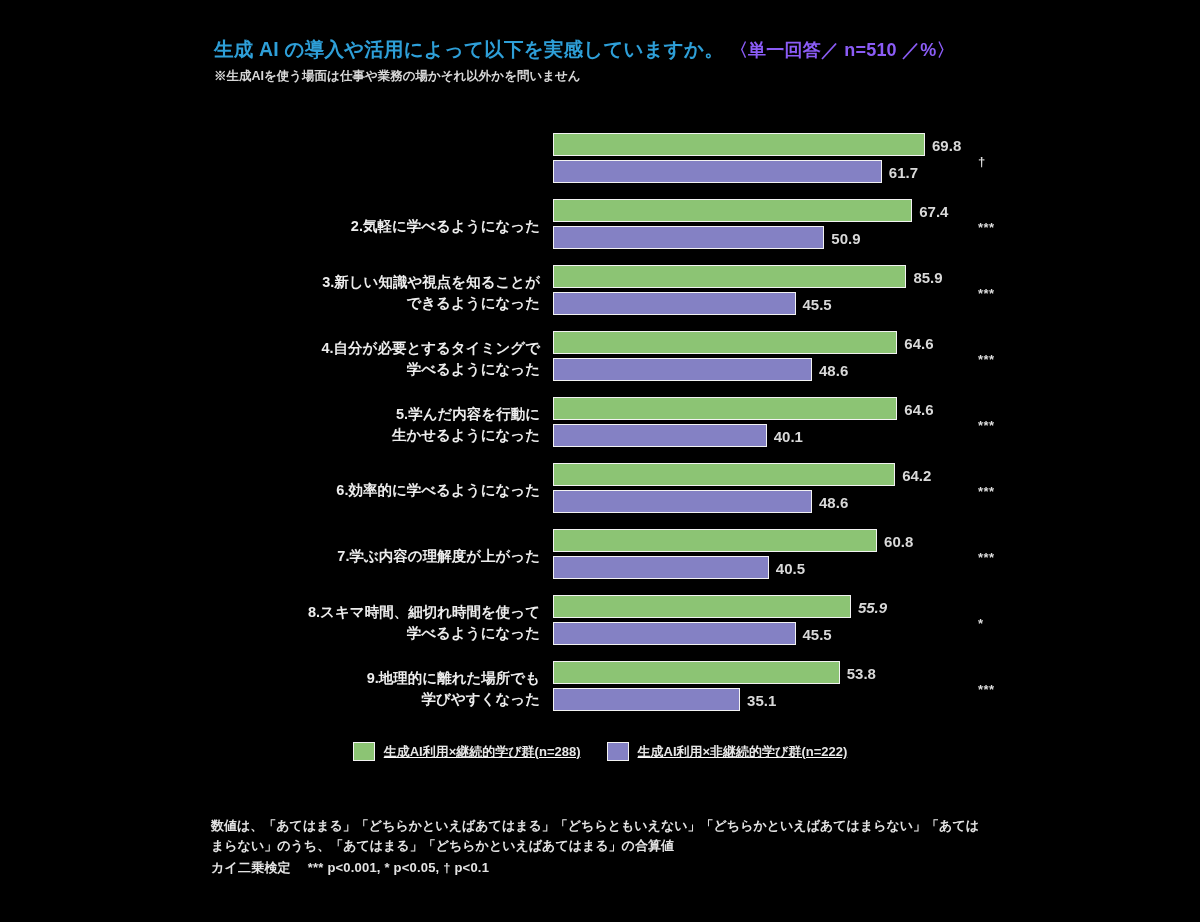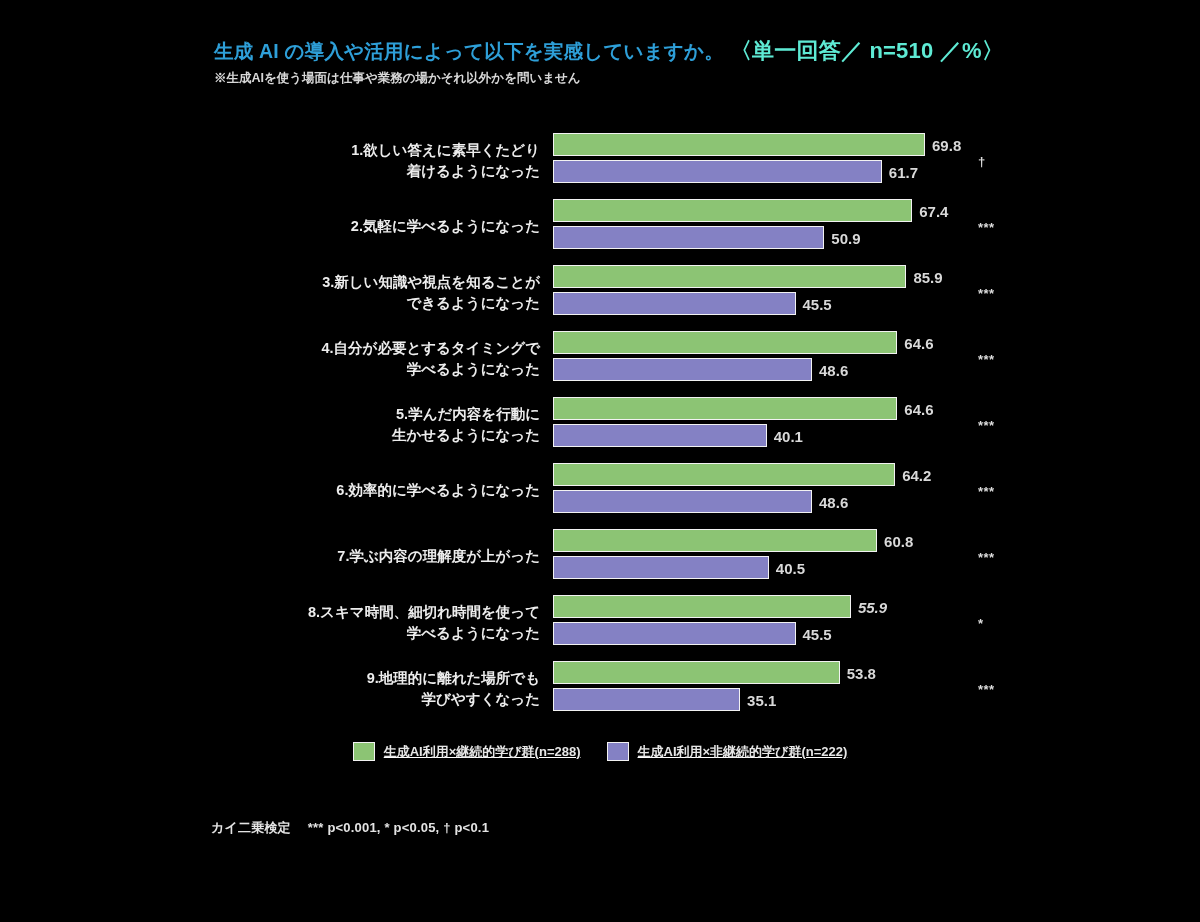--- a/index.html
+++ b/index.html
@@ -34,23 +34,23 @@
     white-space: nowrap;
     line-height: 1.15;
   }
   .title-main {
     font-size: 19.5px;
     font-weight: bold;
     color: #2e9fd8;
     letter-spacing: 0.2px;
   }
   .title-suffix {
-    font-size: 22px;
-    font-weight: bold;
-    color: #5eead4;
+    font-size: 18px;
+    font-weight: bold;
+    color: #8b5cf6;
     letter-spacing: 0.2px;
     margin-left: 6px;
   }
   .subtitle {
     margin-top: 7px;
     font-size: 12.5px;
     font-weight: bold;
     color: #d8d8d8;
     white-space: nowrap;
   }
@@ -181,22 +181,20 @@
 
   <div class="header">
     <div class="title-line">
       <span class="title-main">生成 AI の導入や活用によって以下を実感していますか。</span><span class="title-suffix">〈単一回答／ n=510 ／%〉</span>
     </div>
     <div class="subtitle">※生成AIを使う場面は仕事や業務の場かそれ以外かを問いません</div>
   </div>
 
   <div class="plot" id="plot">
       <div class="row">
-        <div class="cat-label">1.欲しい答えに素早くたどり
-着けるようになった</div>
         <div class="bars">
           <div class="bar-wrap">
             <div class="bar g" style="width: 372.034px;"></div>
             <span class="bar-val" style="left: 379.034px;">69.8</span>
           </div>
           <div class="bar-wrap">
             <div class="bar p" style="width: 328.861px;"></div>
             <span class="bar-val" style="left: 335.861px; text-align: center;">61.7</span>
           </div>
         </div>
@@ -326,16 +324,17 @@
       <span class="swatch g"></span>
       <span class="legend-text">生成AI利用×継続的学び群(n=288)</span>
     </div>
     <div class="legend-item">
       <span class="swatch p"></span>
       <span class="legend-text">生成AI利用×非継続的学び群(n=222)</span>
     </div>
   </div>
 
   <div class="footnotes">
+    <div class="foot-line">数値は、「あてはまる」「どちらかといえばあてはまる」「どちらともいえない」「どちらかといえばあてはまらない」「あてはまらない」のうち、「あてはまる」「どちらかといえばあてはまる」の合算値</div>
     <div class="foot-line stat">カイ二乗検定 　*** p&lt;0.001, * p&lt;0.05, † p&lt;0.1</div>
   </div>
 
 </div>
 
 </body></html>

